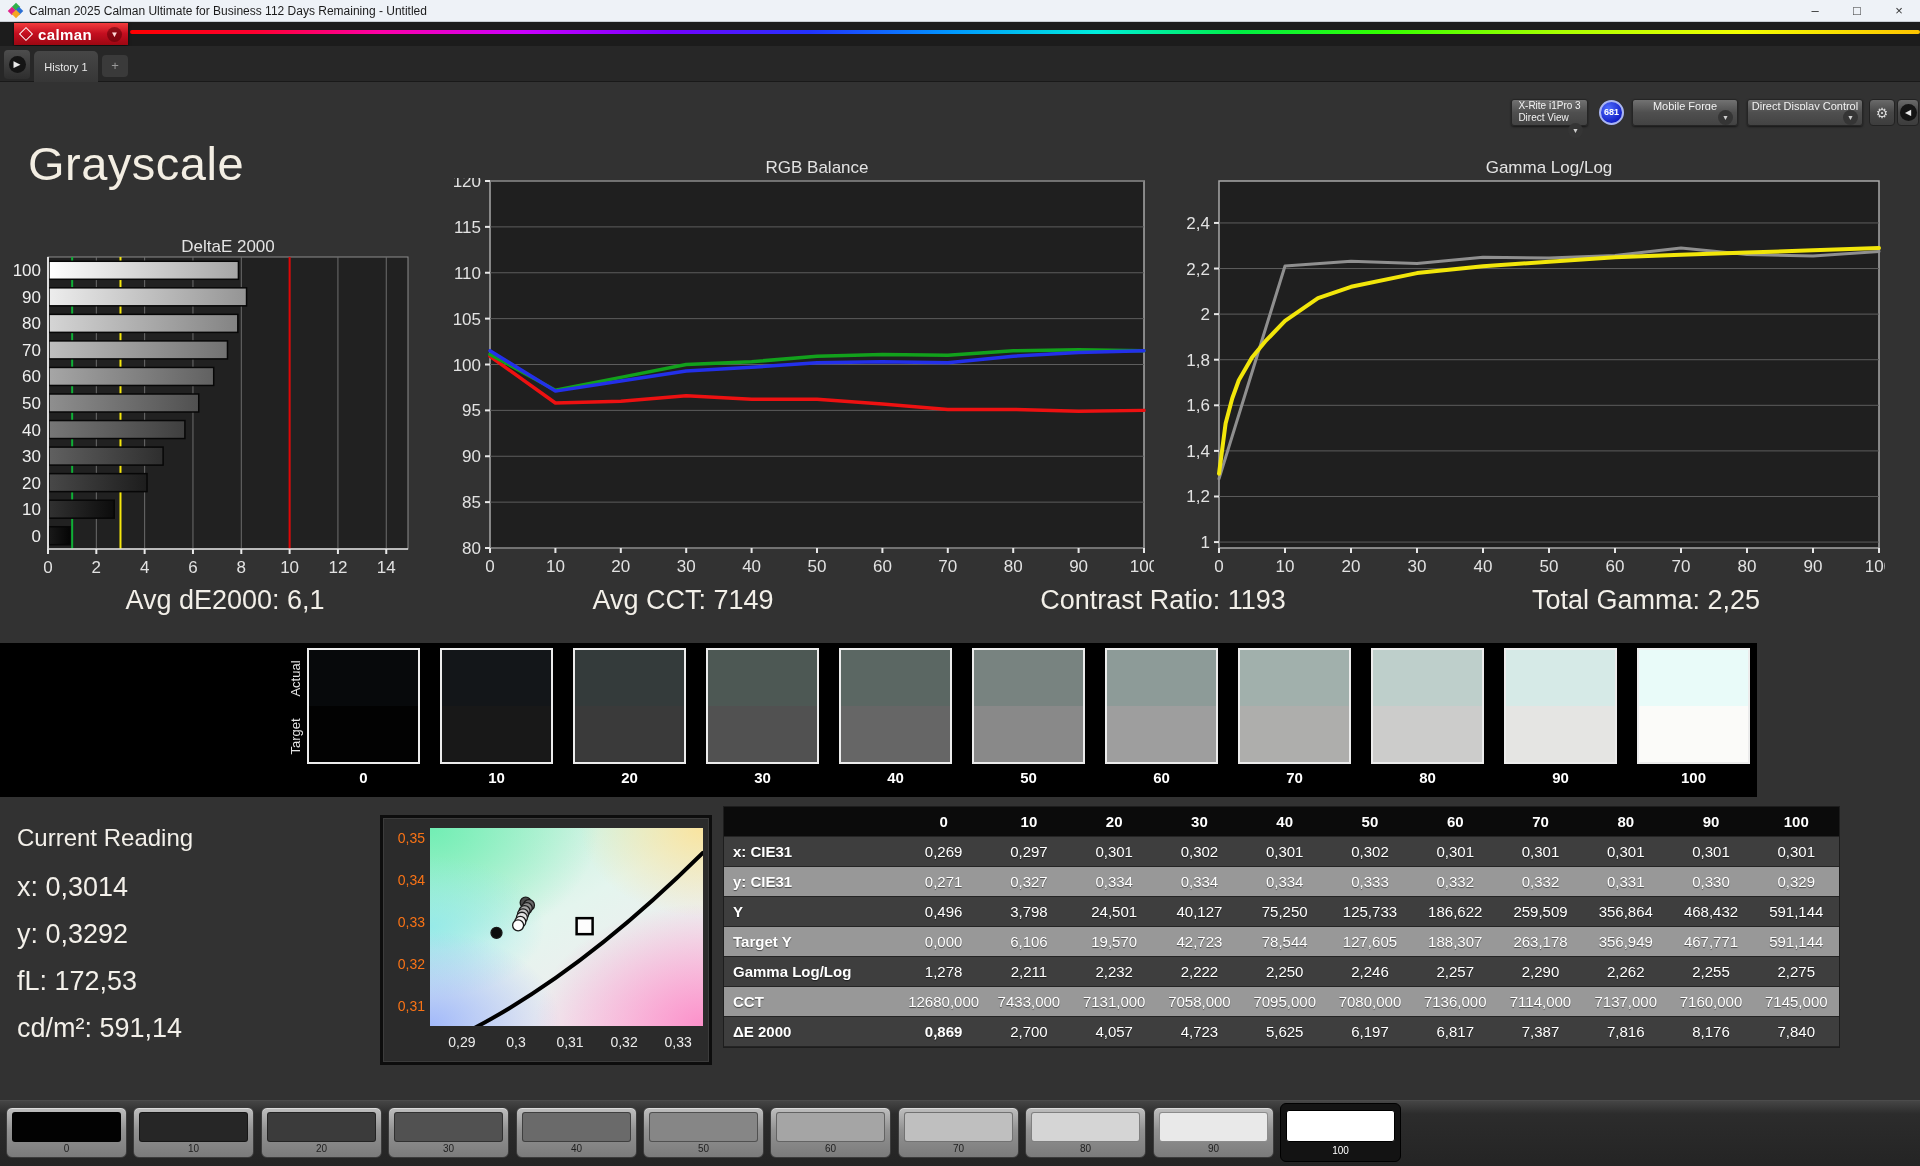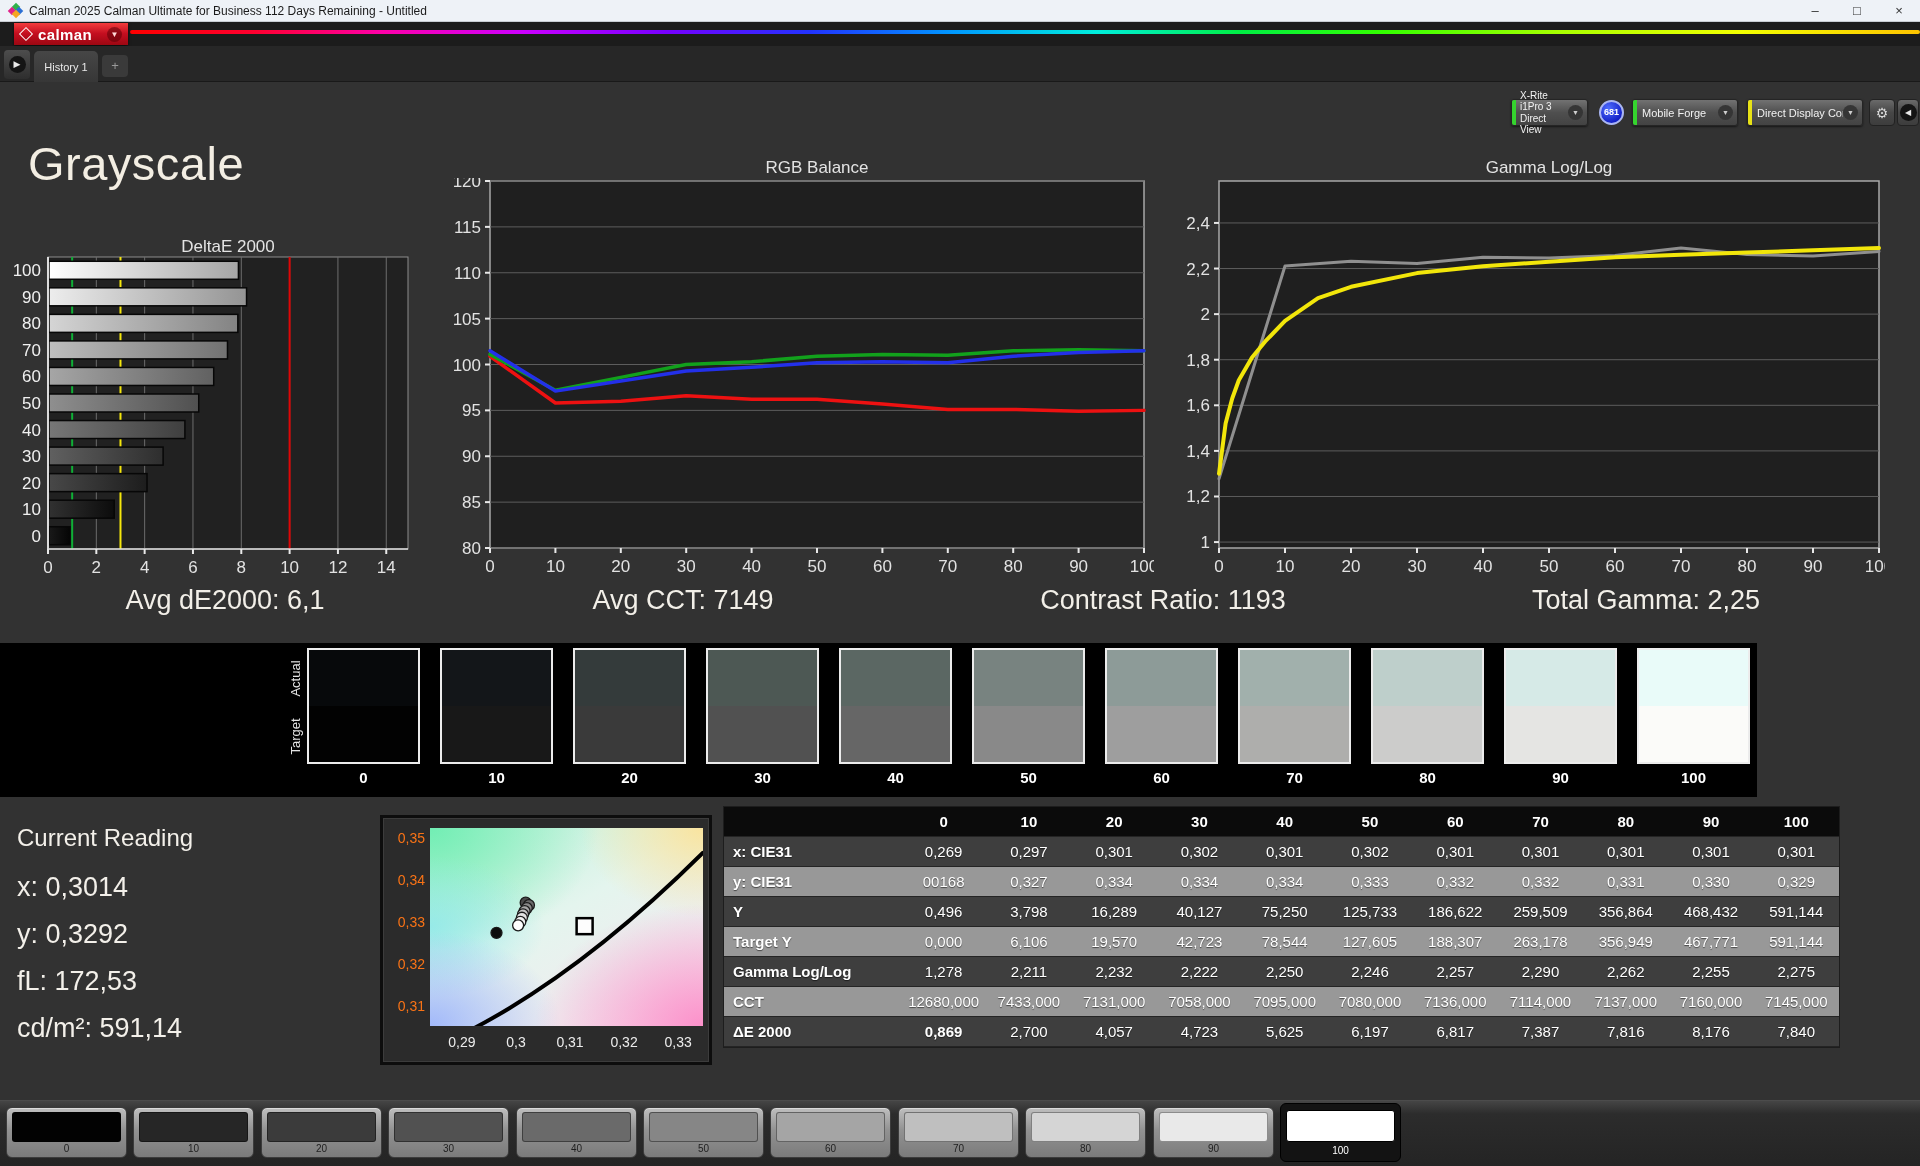--- a/index.html
+++ b/index.html
@@ -28,21 +28,21 @@
   .tabbar{position:absolute;left:0;top:46px;width:1920px;height:36px;background:#272727;border-bottom:1px solid #191919;box-sizing:border-box;}
   .expander{position:absolute;left:4px;top:4px;width:26px;height:29px;border-radius:4px;
     background:linear-gradient(#4d4d4d,#2e2e2e);display:flex;align-items:center;justify-content:center;}
   .circle-icon{width:17px;height:17px;border-radius:50%;background:#141414;color:#e8e8e8;font-size:9px;line-height:17px;text-align:center;}
   .tab-active{position:absolute;left:34px;top:5px;width:64px;height:31px;border-radius:5px 5px 0 0;
     background:linear-gradient(#464646,#373737);color:#e8e8e8;font-size:11px;display:flex;align-items:center;justify-content:center;}
   .tab-add{position:absolute;left:102px;top:9px;width:26px;height:22px;border-radius:4px;background:#3a3a3a;
     color:#999;text-align:center;line-height:22px;font-size:13px;}
   .dd{position:absolute;top:53px;height:27px;border-radius:3px;border:1px solid #252525;box-sizing:border-box;
     background:linear-gradient(#727272,#4f4f4f 50%,#434343);color:#f2f2f2;display:flex;align-items:center;
-    box-shadow:0 1px 2px rgba(0,0,0,.55);}
+    box-shadow:0 1px 2px rgba(0,0,0,.55);flex-direction:column;}
   .dd-accent{width:4px;align-self:stretch;border-radius:2px 0 0 2px;flex:0 0 auto;}
   .dd-label{padding:0 5px;font-size:11px;white-space:nowrap;overflow:hidden;}
   .dd-label2{padding:0 4px;font-size:10px;line-height:1.15;}
   .dd-caret{margin-left:auto;margin-right:4px;width:15px;height:15px;border-radius:50%;background:#353535;
     color:#cfcfcf;font-size:7px;line-height:15px;text-align:center;flex:0 0 auto;}
   .badge{position:absolute;left:1599px;top:54px;width:25px;height:25px;border-radius:50%;box-sizing:border-box;
     background:radial-gradient(circle at 35% 30%,#4f6dff,#1320c6 72%);border:2px solid #aab6f2;
     color:#fff;font-size:9px;font-weight:700;text-align:center;line-height:21px;}
   .sq-btn{position:absolute;top:53px;height:27px;border-radius:4px;border:1px solid #222;box-sizing:border-box;
     background:linear-gradient(#6a6a6a,#474747 50%,#3d3d3d);display:flex;align-items:center;justify-content:center;
@@ -523,37 +523,37 @@
         <div class="tc" style="width: 85.27px;">0,301</div>
         <div class="tc" style="width: 85.27px;">0,302</div>
         <div class="tc" style="width: 85.27px;">0,301</div>
         <div class="tc" style="width: 85.27px;">0,301</div>
         <div class="tc" style="width: 85.27px;">0,301</div>
         <div class="tc" style="width: 85.27px;">0,301</div>
         <div class="tc" style="width: 85.27px;">0,301</div>
       </div>
       <div class="tbl-row light">
         <div class="tc lbl" style="width: 177px;">y: CIE31</div>
-        <div class="tc" style="width: 85.27px;">00168</div>
+        <div class="tc" style="width: 85.27px;">0,271</div>
         <div class="tc" style="width: 85.27px;">0,327</div>
         <div class="tc" style="width: 85.27px;">0,334</div>
         <div class="tc" style="width: 85.27px;">0,334</div>
         <div class="tc" style="width: 85.27px;">0,334</div>
         <div class="tc" style="width: 85.27px;">0,333</div>
         <div class="tc" style="width: 85.27px;">0,332</div>
         <div class="tc" style="width: 85.27px;">0,332</div>
         <div class="tc" style="width: 85.27px;">0,331</div>
         <div class="tc" style="width: 85.27px;">0,330</div>
         <div class="tc" style="width: 85.27px;">0,329</div>
       </div>
       <div class="tbl-row dark">
         <div class="tc lbl" style="width: 177px;">Y</div>
         <div class="tc" style="width: 85.27px;">0,496</div>
         <div class="tc" style="width: 85.27px;">3,798</div>
-        <div class="tc" style="width: 85.27px;">16,289</div>
+        <div class="tc" style="width: 85.27px;">24,501</div>
         <div class="tc" style="width: 85.27px;">40,127</div>
         <div class="tc" style="width: 85.27px;">75,250</div>
         <div class="tc" style="width: 85.27px;">125,733</div>
         <div class="tc" style="width: 85.27px;">186,622</div>
         <div class="tc" style="width: 85.27px;">259,509</div>
         <div class="tc" style="width: 85.27px;">356,864</div>
         <div class="tc" style="width: 85.27px;">468,432</div>
         <div class="tc" style="width: 85.27px;">591,144</div>
       </div>
       <div class="tbl-row light">

